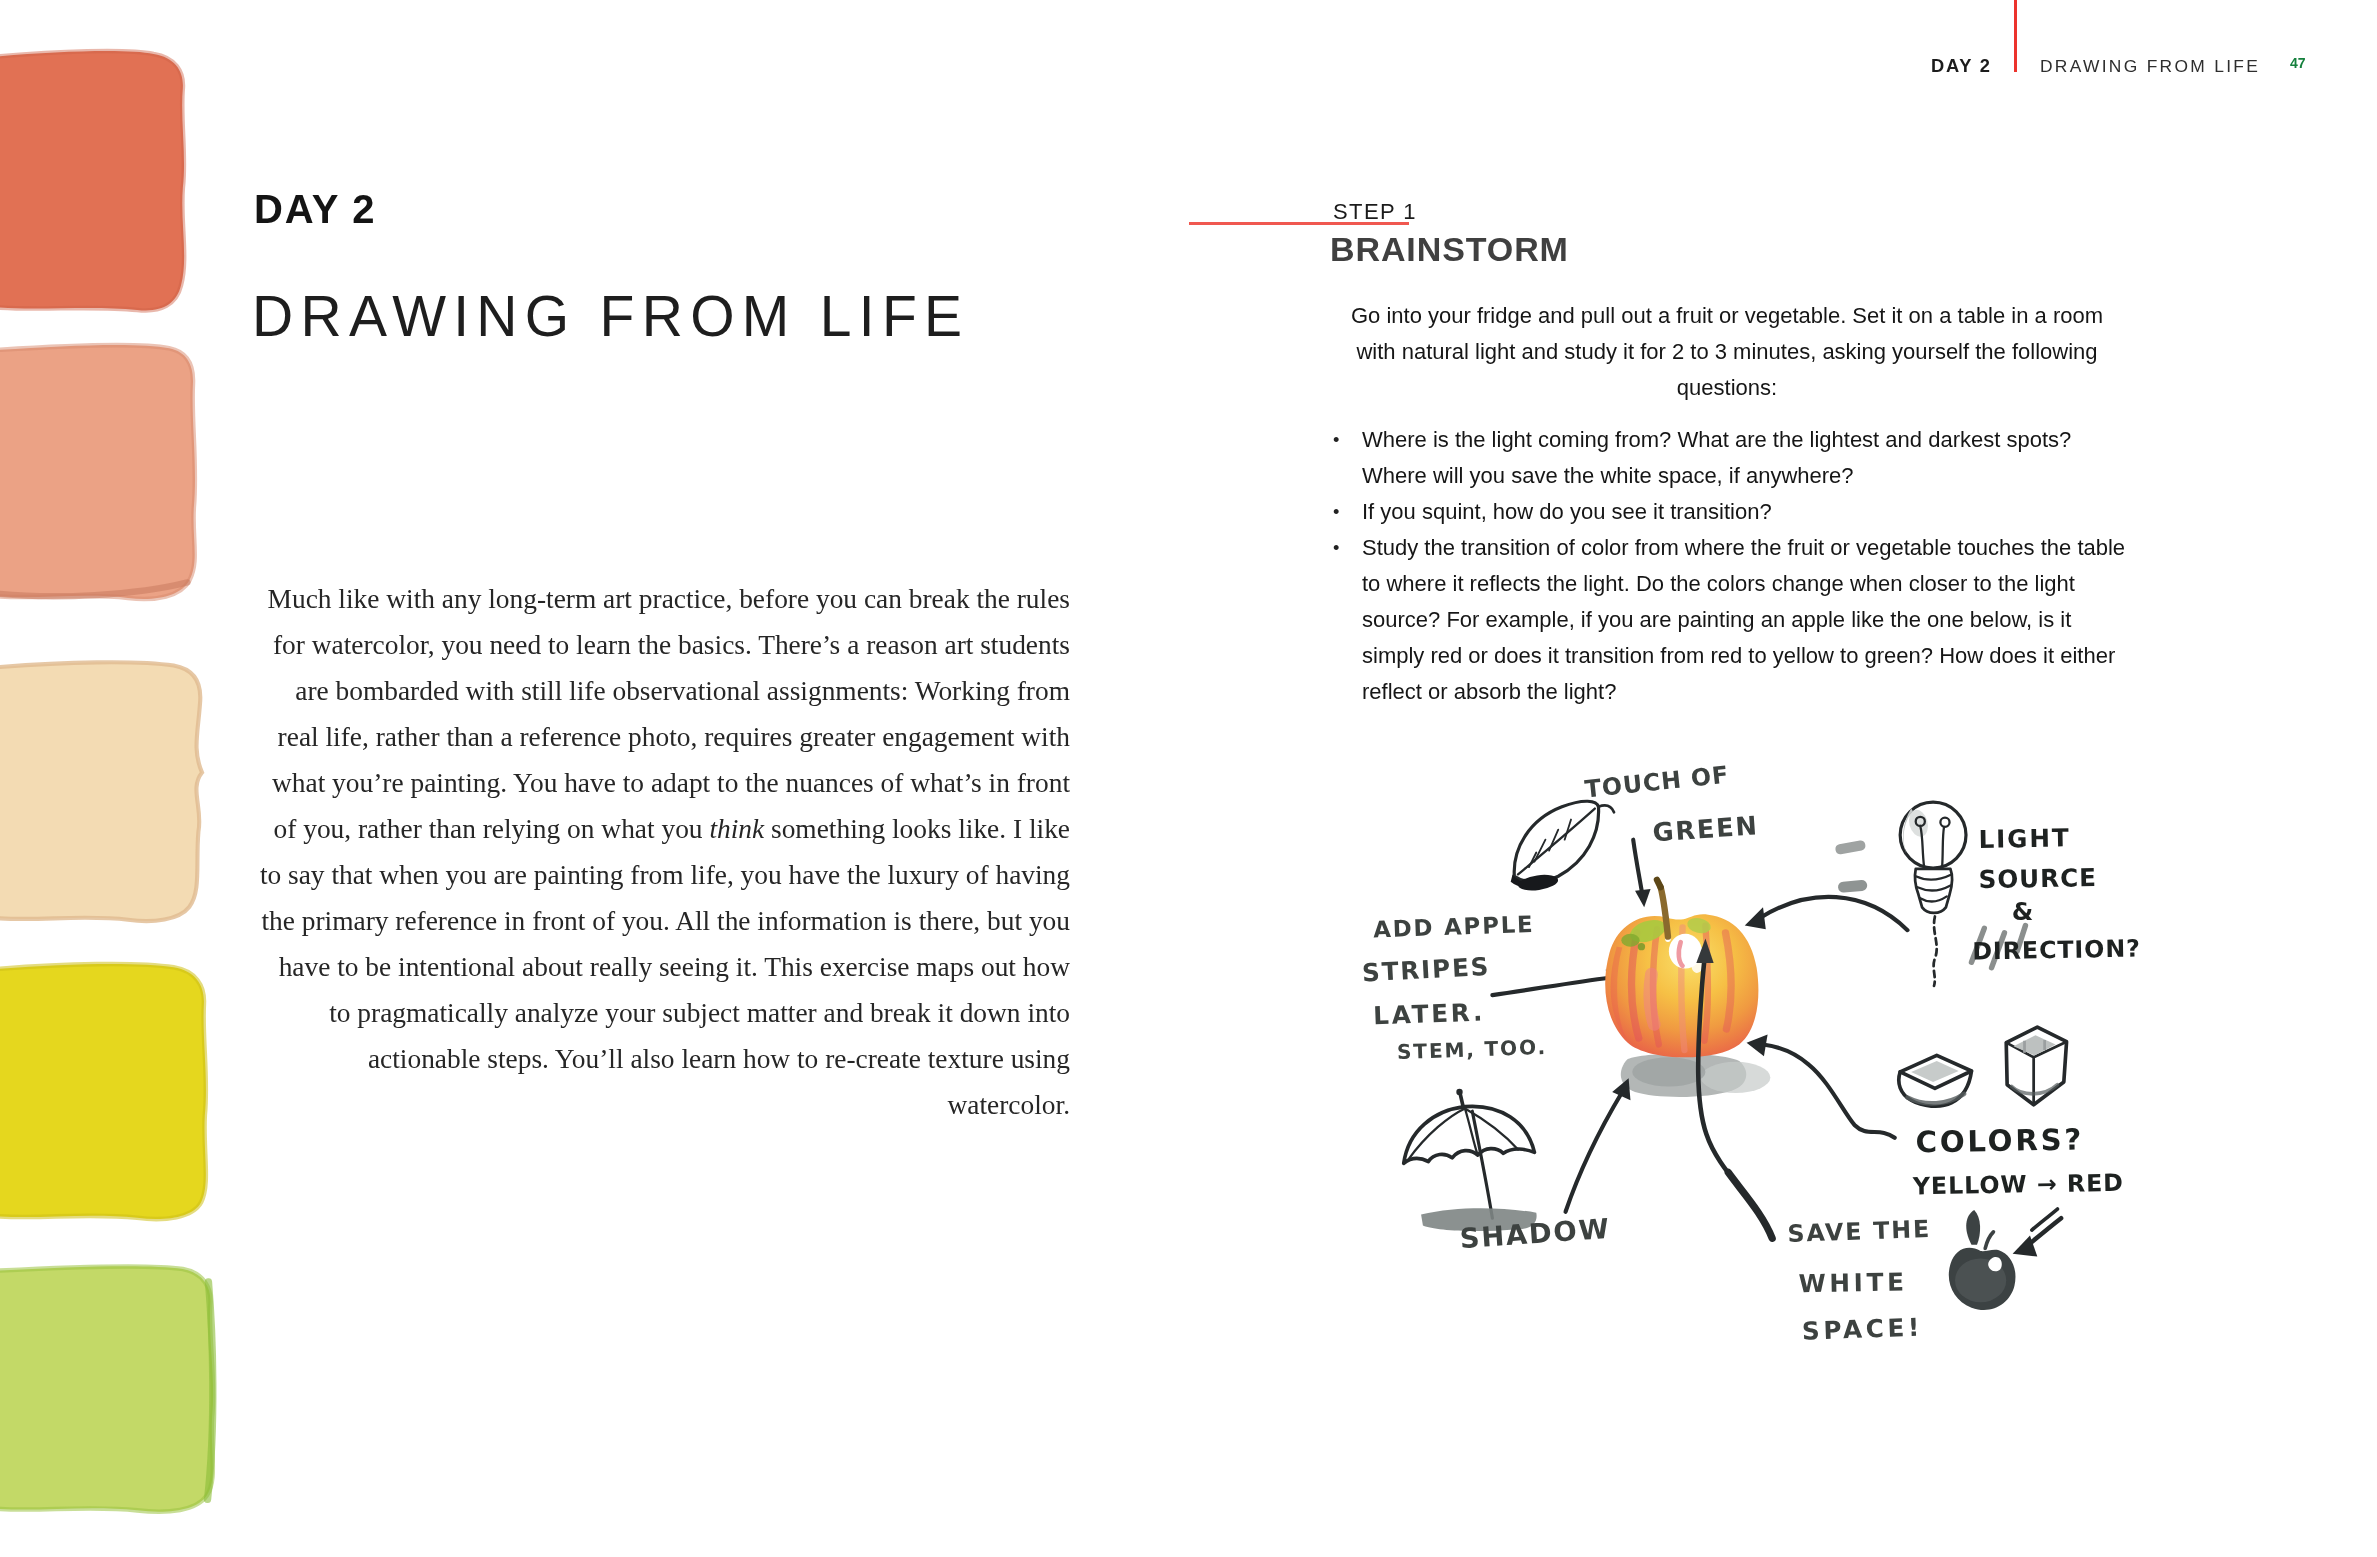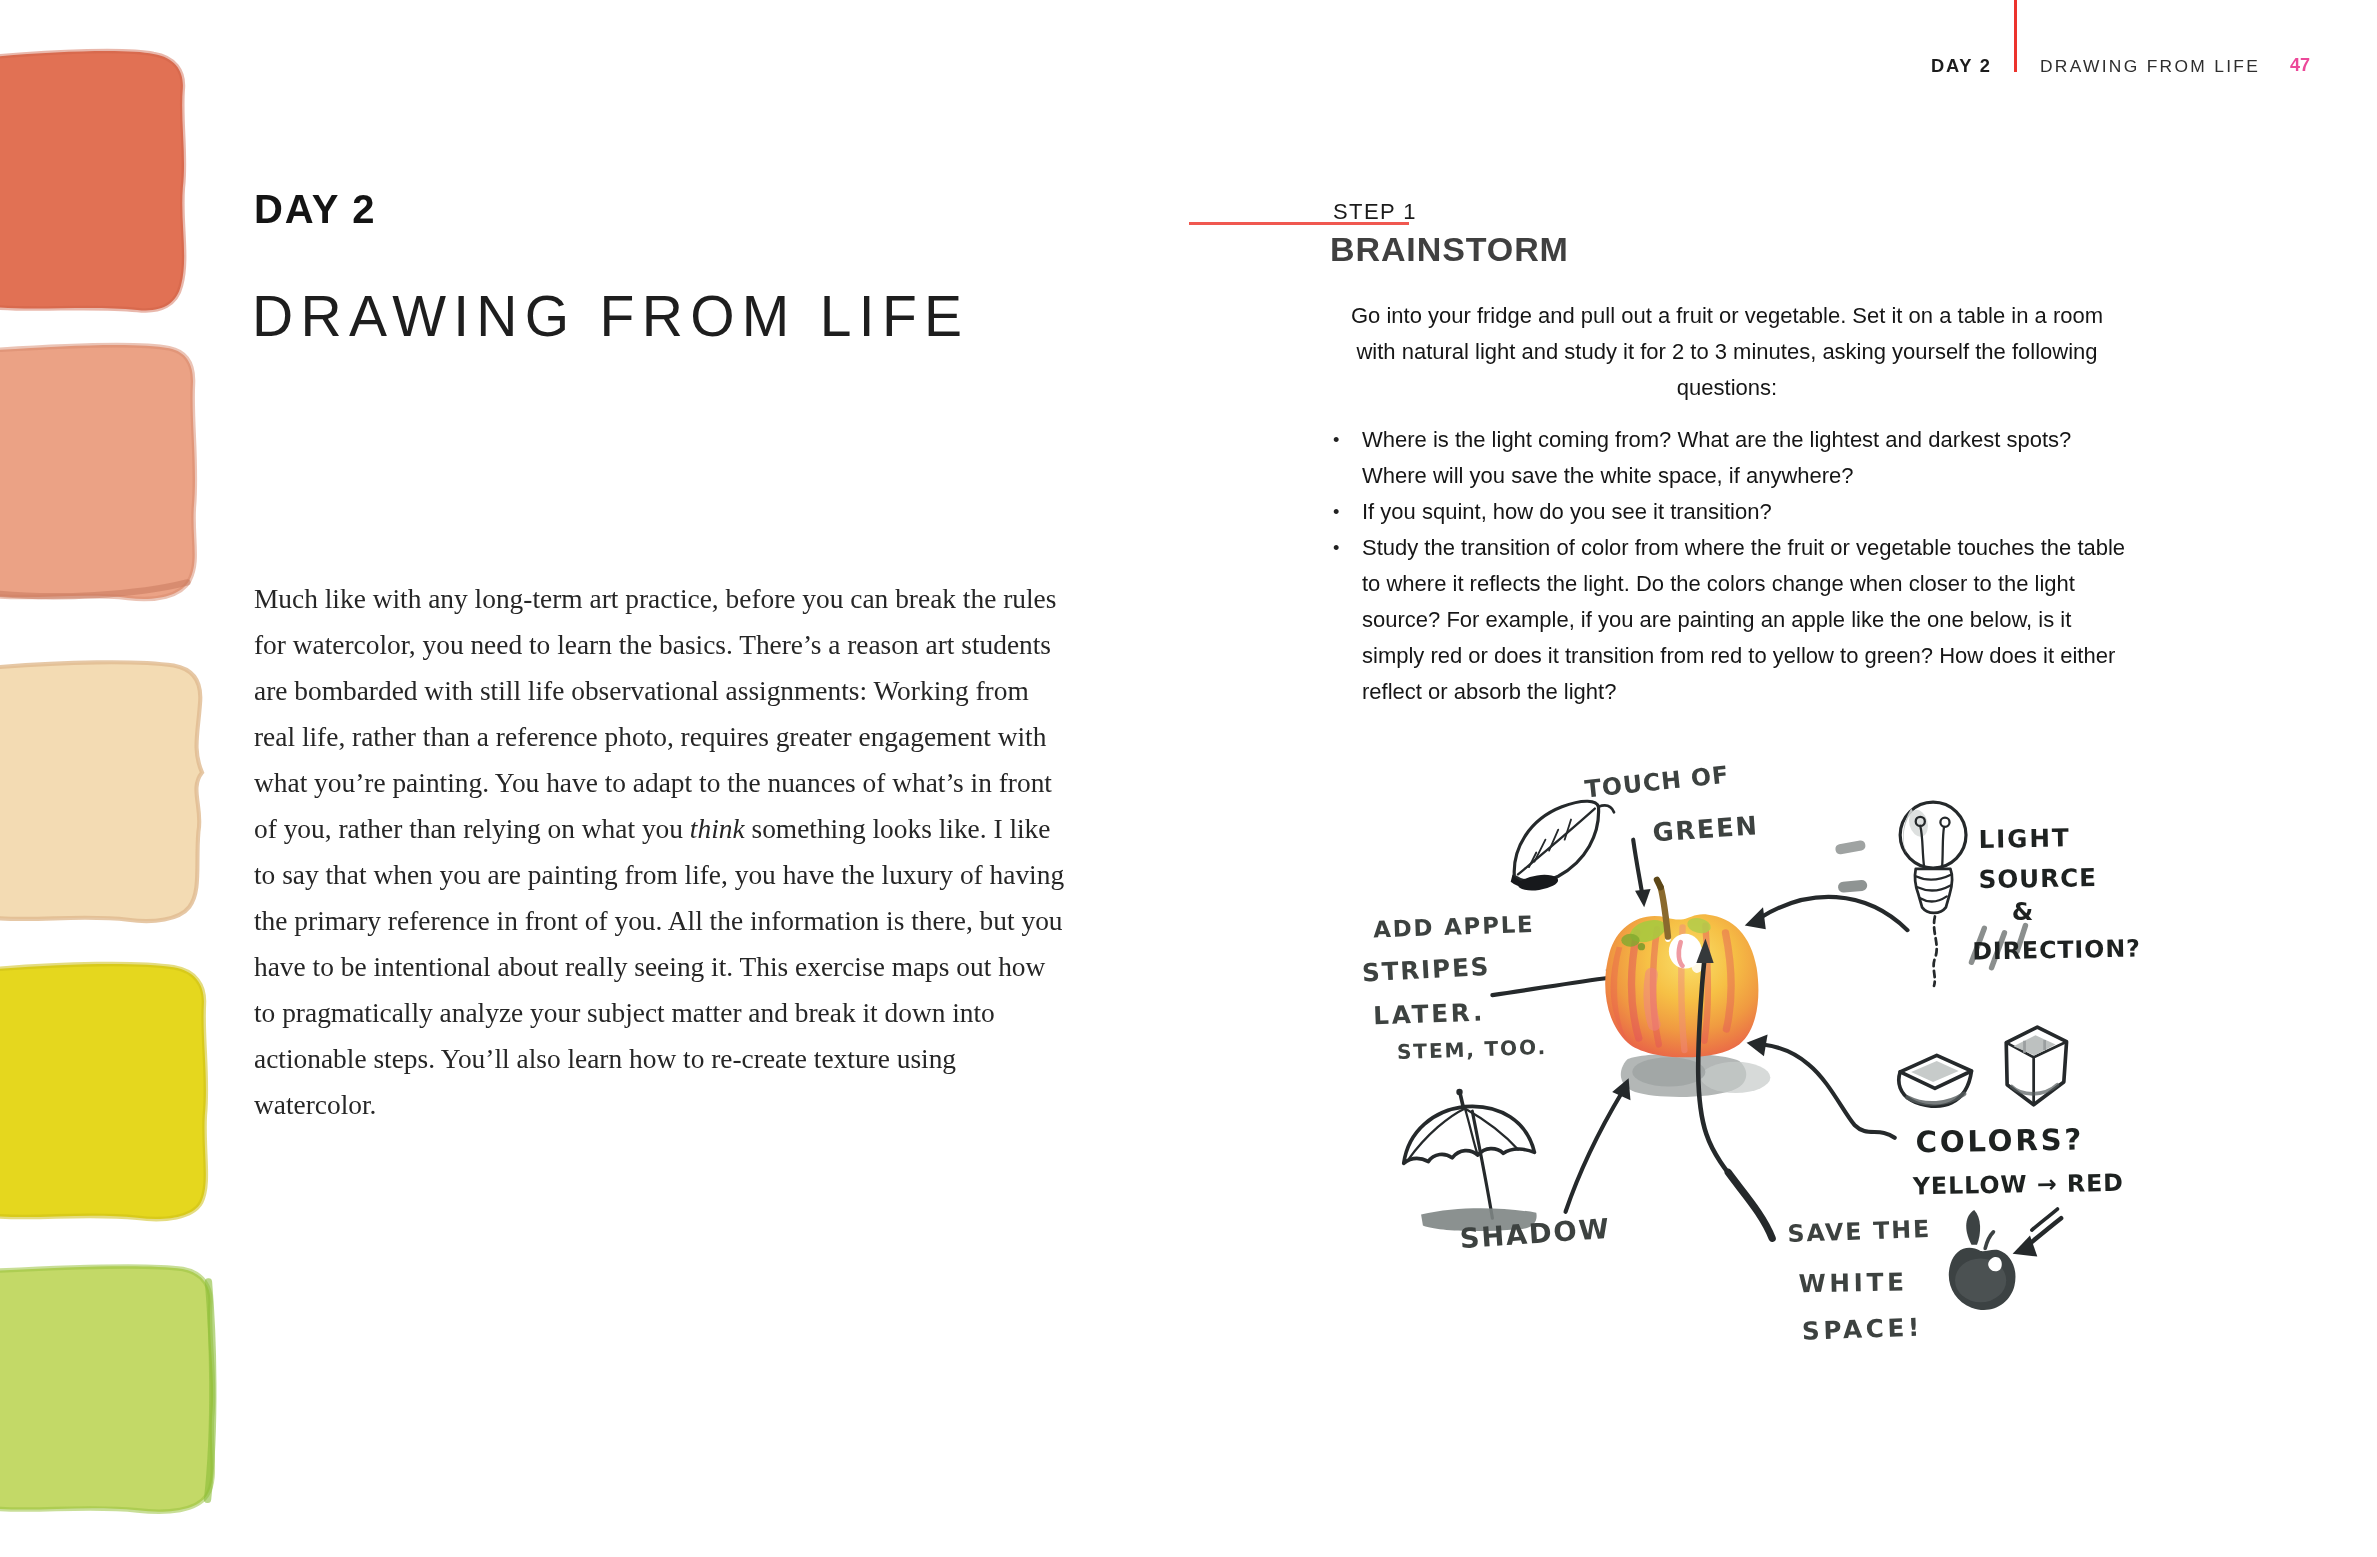--- a/index.html
+++ b/index.html
@@ -4,27 +4,27 @@
 <style>
   html,body{margin:0;padding:0;background:#ffffff;}
   .page{position:relative;width:2377px;height:1557px;background:#ffffff;overflow:hidden;
         font-family:"Liberation Sans",sans-serif;color:#1a1a1a;}
   .abs{position:absolute;}
 
   
   .hdr-day{left:1931px;top:55px;font-size:18.3px;font-weight:bold;letter-spacing:1.8px;color:#1c1c1c;}
   .hdr-rule{left:2014px;top:0;width:2.7px;height:72px;background:#ec332d;}
   .hdr-title{left:2040px;top:56px;font-size:17.4px;letter-spacing:2.3px;color:#2e2e2e;}
-  .hdr-page{left:2290px;top:55px;font-size:18px;font-weight:bold;color:#ec4899;}
+  .hdr-page{left:2290px;top:55px;font-size:14px;font-weight:bold;color:#15803d;}
 
   
   .day-heading{left:254px;top:187px;font-size:40px;font-weight:bold;letter-spacing:1.8px;color:#141414;}
   .page-title{left:252px;top:283px;font-size:57px;font-weight:300;letter-spacing:7.3px;color:#1e1e1e;}
   .body-copy{left:254px;top:549px;width:816px;font-family:"Liberation Serif",serif;
-             font-size:27.4px;line-height:46px;color:#262626;}
+             font-size:27.4px;line-height:46px;color:#262626;text-align:right;}
   .body-copy em{font-style:italic;}
 
   
   .step-label{left:1333px;top:199px;font-size:22px;letter-spacing:1.4px;color:#1b1b1b;}
   .step-rule{left:1189px;top:222px;width:220px;height:2.7px;background:#f05850;}
   .step-title{left:1330px;top:230px;font-size:34px;font-weight:bold;letter-spacing:0.9px;color:#404040;}
   .intro{left:1333px;top:298px;width:788px;font-size:22px;line-height:36px;color:#161616;text-align:center;}
   .bullets{left:1333px;top:422px;width:805px;font-size:22px;line-height:36px;color:#161616;}
   .bullet-item{display:flex;align-items:flex-start;}
   .bullet-mark{width:29px;flex:0 0 29px;font-size:18.3px;line-height:36px;color:#222;}

